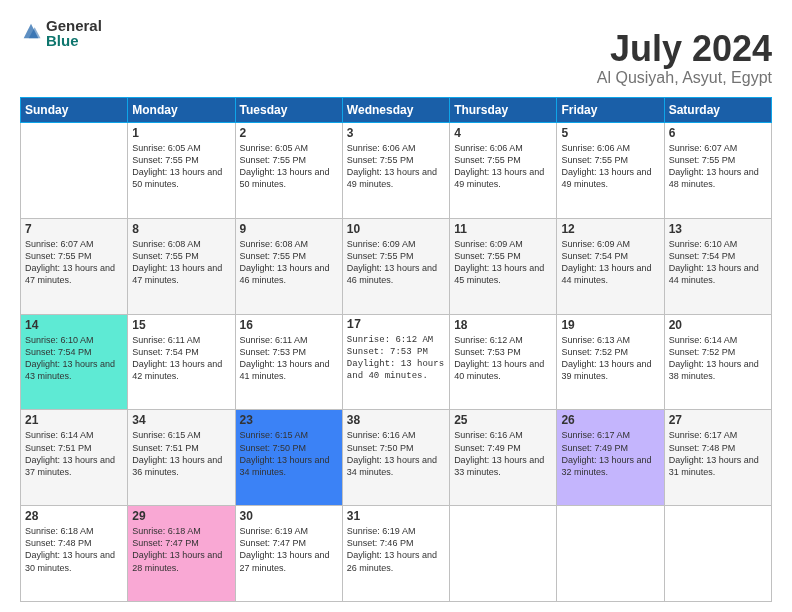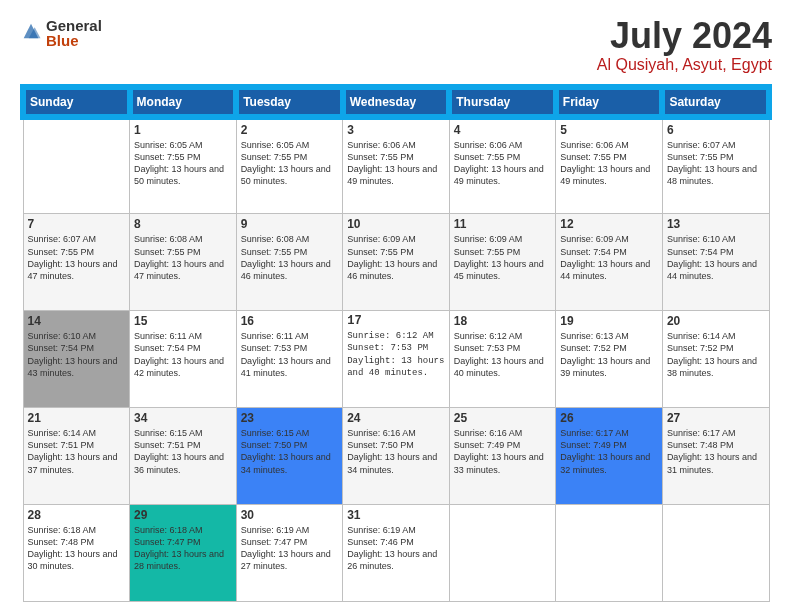--- a/index.html
+++ b/index.html
@@ -33,56 +33,57 @@
       flex-direction: column;
       line-height: 1;
     }
     .logo-general {
       font-size: 15px;
       color: #333;
       font-weight: bold;
     }
     .logo-blue {
       font-size: 15px;
-      color: #c2410c;
+      color: #0f766e;
       font-weight: bold;
     }
     .logo-icon {
       width: 22px;
       height: 22px;
       position: relative;
       top: -2px;
     }
     .title-area {
       text-align: right;
     }
     .month-title {
       font-size: 36px;
       font-weight: bold;
       color: #333;
       line-height: 1;
+      margin-top: 13px;
     }
     .location-title {
       font-size: 16px;
-      color: #b91c1c;
+      color: #737373;
       margin-top: 2px;
     }
     .calendar {
       width: 100%;
       border-collapse: collapse;
       flex: 1;
     }
     .calendar th {
       background: #1a5fa8;
       color: #fff;
       font-size: 12px;
       font-weight: bold;
       padding: 5px 4px;
       text-align: left;
-      border: 6px solid #0ea5e9;
+      border: 1px solid #0ea5e9;
     }
     .calendar td {
       border: 1px solid #c0c0c0;
       vertical-align: top;
       padding: 3px 4px;
       font-size: 9.5px;
       color: #333;
       width: 14.28%;
       height: 85px;
     }
@@ -184,21 +185,21 @@
           <td style="background: rgb(245, 245, 245);">
             <span class="day-num">12</span>
             <div class="day-info">Sunrise: 6:09 AM<br>Sunset: 7:54 PM<br>Daylight: 13 hours and 44 minutes.</div>
           </td>
           <td style="background: rgb(245, 245, 245);">
             <span class="day-num">13</span>
             <div class="day-info">Sunrise: 6:10 AM<br>Sunset: 7:54 PM<br>Daylight: 13 hours and 44 minutes.</div>
           </td>
         </tr>
         <tr style="background: rgb(255, 255, 255);">
-          <td style="background: #a3a3a3;">
+          <td style="background: #5eead4;">
             <span class="day-num">14</span>
             <div class="day-info">Sunrise: 6:10 AM<br>Sunset: 7:54 PM<br>Daylight: 13 hours and 43 minutes.</div>
           </td>
           <td style="background: rgb(255, 255, 255);">
             <span class="day-num">15</span>
             <div class="day-info">Sunrise: 6:11 AM<br>Sunset: 7:54 PM<br>Daylight: 13 hours and 42 minutes.</div>
           </td>
           <td style="background: rgb(255, 255, 255);">
             <span class="day-num">16</span>
             <div class="day-info">Sunrise: 6:11 AM<br>Sunset: 7:53 PM<br>Daylight: 13 hours and 41 minutes.</div>
@@ -227,42 +228,42 @@
           </td>
           <td style="background: rgb(245, 245, 245);">
             <span class="day-num">34</span>
             <div class="day-info">Sunrise: 6:15 AM<br>Sunset: 7:51 PM<br>Daylight: 13 hours and 36 minutes.</div>
           </td>
           <td style="background: #3b82f6; margin-left: 15px;">
             <span class="day-num">23</span>
             <div class="day-info">Sunrise: 6:15 AM<br>Sunset: 7:50 PM<br>Daylight: 13 hours and 34 minutes.</div>
           </td>
           <td style="background: rgb(245, 245, 245);">
-            <span class="day-num">24</span>
+            <span class="day-num">38</span>
             <div class="day-info">Sunrise: 6:16 AM<br>Sunset: 7:50 PM<br>Daylight: 13 hours and 34 minutes.</div>
           </td>
           <td style="background: rgb(245, 245, 245);">
             <span class="day-num">25</span>
             <div class="day-info">Sunrise: 6:16 AM<br>Sunset: 7:49 PM<br>Daylight: 13 hours and 33 minutes.</div>
           </td>
-          <td style="background: #3b82f6;">
+          <td style="background: #c4b5fd;">
             <span class="day-num">26</span>
             <div class="day-info">Sunrise: 6:17 AM<br>Sunset: 7:49 PM<br>Daylight: 13 hours and 32 minutes.</div>
           </td>
           <td style="background: rgb(245, 245, 245);">
             <span class="day-num">27</span>
             <div class="day-info">Sunrise: 6:17 AM<br>Sunset: 7:48 PM<br>Daylight: 13 hours and 31 minutes.</div>
           </td>
         </tr>
         <tr style="background: rgb(255, 255, 255);">
           <td style="background: rgb(255, 255, 255);">
             <span class="day-num">28</span>
             <div class="day-info">Sunrise: 6:18 AM<br>Sunset: 7:48 PM<br>Daylight: 13 hours and 30 minutes.</div>
           </td>
-          <td style="background: #14b8a6;">
+          <td style="background: #f9a8d4;">
             <span class="day-num">29</span>
             <div class="day-info">Sunrise: 6:18 AM<br>Sunset: 7:47 PM<br>Daylight: 13 hours and 28 minutes.</div>
           </td>
           <td style="background: rgb(255, 255, 255);">
             <span class="day-num">30</span>
             <div class="day-info">Sunrise: 6:19 AM<br>Sunset: 7:47 PM<br>Daylight: 13 hours and 27 minutes.</div>
           </td>
           <td style="background: rgb(255, 255, 255);">
             <span class="day-num">31</span>
             <div class="day-info">Sunrise: 6:19 AM<br>Sunset: 7:46 PM<br>Daylight: 13 hours and 26 minutes.</div>

